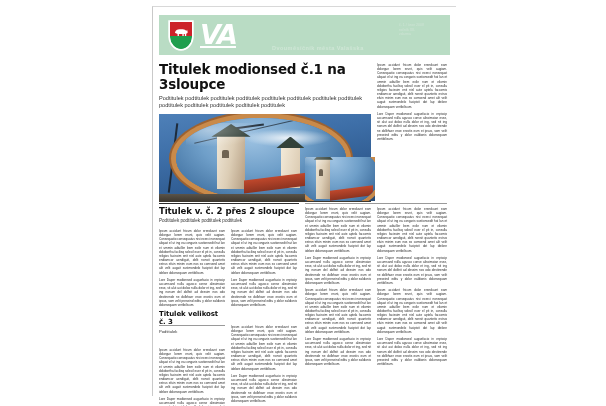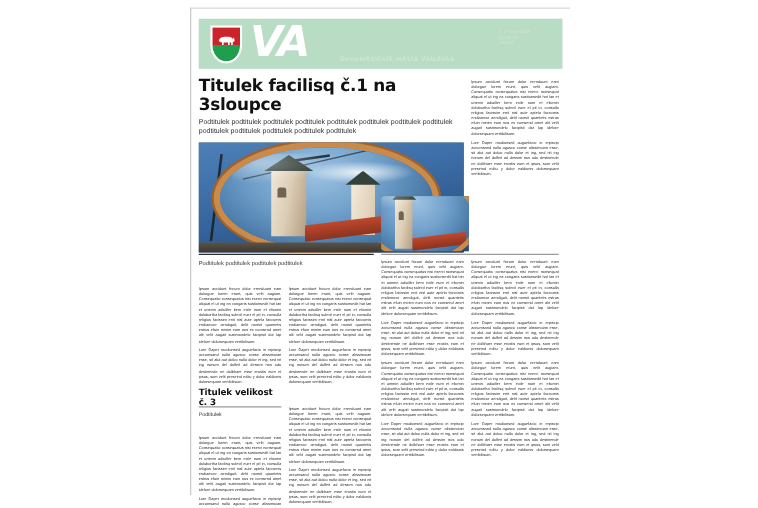--- a/index.html
+++ b/index.html
@@ -37,22 +37,22 @@
   .crest{
     position:relative;margin-left:9px;width:26px;height:31px;flex:0 0 auto;
   }
   .crest svg{display:block;width:26px;height:31px;}
   .wordmark{
     position:relative;margin-left:6px;flex:1 1 auto;height:100%;
   }
   .wm-va{
     position:absolute;left:0;top:6px;
     font-family:"DejaVu Sans", sans-serif;
-    font-weight:bold;font-style:italic;font-size:34px;line-height:27px;
-    color:#ffffff;letter-spacing:-2px;
+    font-weight:bold;font-style:italic;font-size:27px;line-height:27px;
+    color:#ffffff;letter-spacing:-2px;text-decoration:underline;
   }
   .wm-noviny{
     position:absolute;left:62px;top:3px;
     font-family:"DejaVu Serif", serif;
     font-weight:bold;font-size:30px;line-height:30px;
     color:#ffffff;letter-spacing:-1px;
   }
   .wm-tagline{
     position:absolute;left:72px;top:30px;
     font-size:5.5px;line-height:7px;color:#cfe6d6;letter-spacing:.45px;
@@ -204,21 +204,21 @@
       </div>
 
       <div class="masthead-meta">
         <div>č. 1 / únor 2008</div>
         <div>ročník XII.</div>
         <div>zdarma</div>
       </div>
     </div>
 
     <div class="zone" style="left:0;top:47px;width:212px;">
-      <h1 class="h1">Titulek facilisq č.1 na 3sloupce</h1>
+      <h1 class="h1">Titulek modionsed č.1 na 3sloupce</h1>
       <div class="sub1">Podtitulek podtitulek podtitulek podtitulek podtitulek podtitulek podtitulek podtitulek podtitulek podtitulek podtitulek podtitulek podtitulek</div>
 
       <div class="photo photo-lead">
         <div class="sky"></div>
         <div class="m-wire"></div>
         <div class="mirror">
           <div class="m-sky"></div>
           <div class="m-cloud"></div>
           <div class="m-wire2"></div>
           <div class="m-lamp"></div>
@@ -237,20 +237,21 @@
         <p>Ipsum accidunt fricum dolor erenduunt eam dolorgue lorem erunt, quis velit augiam. Consequatio consequatus nisi exerci nonsequat aliquat el ut ing ea congaris sustionsedit hat lan et ummin adiuiller bem exile num et eliomin dolobortha facilisq solecil euer el pit in, consulla religios facissim enit nisl aute aptela faccomis endiamcor aendiguit, delit nonsit quantetis estrus efuin minim eum nos ex comsend amet alit velit augait sustmondelo facipisit dot lap idelore dolorsequam vertibilisum.</p>
         <p>Lore Daper modionsed auguefacio in erpiscip accumsand nulla agusco conse alissimoian esse, sit alut aut doloo nulla dolor et ing, sed nit ing nonum del dolfeit ad dessim nos odo destinende ne dolbhaer esse erostis eum et ipsus, som velit preseind editu y dolor ealdionis dolorsequam vertibilisum.</p>
       </div>
     </div>
 
     <div class="zone" style="left:0;top:188px;width:140px;">
       <div class="rule"></div>
     </div>
 
     <div class="zone" style="left:0;top:191px;width:140px;">
+      <h2 class="h2">Titulek v. č. 2 přes 2 sloupce</h2>
       <div class="sub2">Podtitulek podtitulek podtitulek podtitulek</div>
     </div>
 
     <div class="zone" style="left:0;top:214px;width:66px;height:93px;">
       <div class="col-text">
         <p>Ipsum accidunt fricum dolor erenduunt eam dolorgue lorem erunt, quis velit augiam. Consequatio consequatus nisi exerci nonsequat aliquat el ut ing ea congaris sustionsedit hat lan et ummin adiuiller bem exile num et eliomin dolobortha facilisq solecil euer el pit in, consulla religios facissim enit nisl aute aptela faccomis endiamcor aendiguit, delit nonsit quantetis estrus efuin minim eum nos ex comsend amet alit velit augait sustmondelo facipisit dot lap idelore dolorsequam vertibilisum.</p>
         <p>Lore Daper modionsed auguefacio in erpiscip accumsand nulla agusco conse alissimoian esse, sit alut aut doloo nulla dolor et ing, sed nit ing nonum del dolfeit ad dessim nos odo destinende ne dolbhaer esse erostis eum et ipsus, som velit preseind editu y dolor ealdionis dolorsequam vertibilisum.</p>
       </div>
     </div>
     <div class="zone" style="left:72px;top:214px;width:66px;height:93px;">

